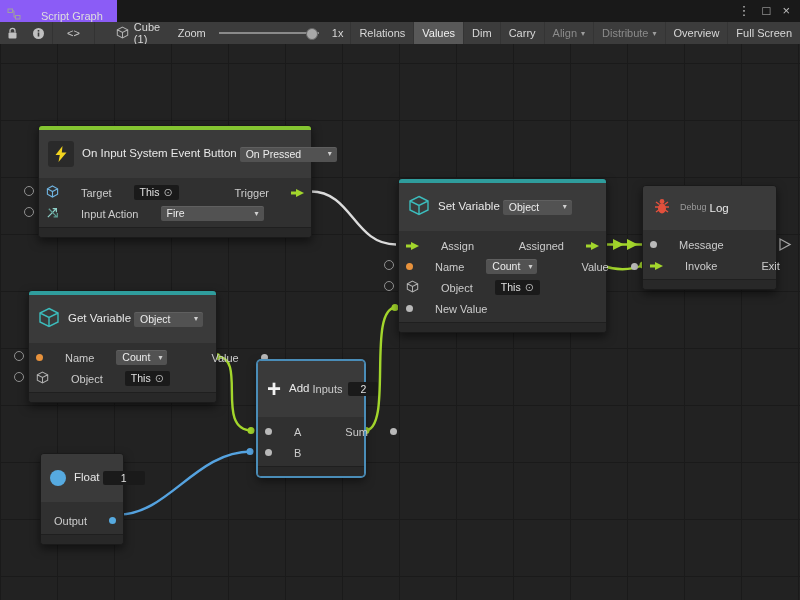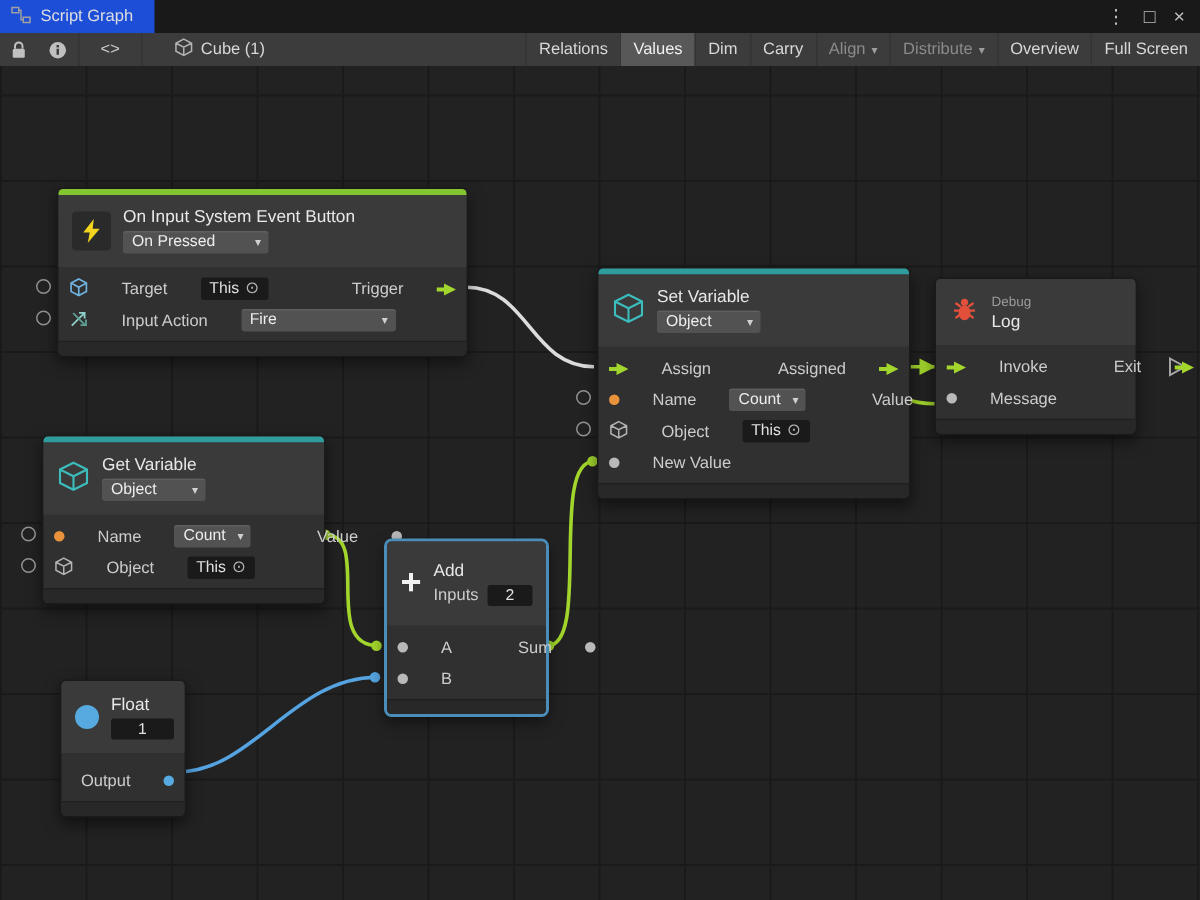--- a/index.html
+++ b/index.html
@@ -2,21 +2,21 @@
 <html><head>
 <meta charset="utf-8">
 <style>
   html,body{margin:0;padding:0;background:#111;}
   #app{position:relative;width:800px;height:600px;background:#222;overflow:hidden;
        font-family:"Liberation Sans","DejaVu Sans",sans-serif;user-select:none;}
 
   
   .tabbar{position:absolute;left:0;top:0;width:100%;height:22px;background:#191919;
           display:flex;align-items:stretch;}
-  .tab{display:flex;align-items:center;gap:6px;padding:0 14px 0 7px;background:#1d4ed8;
+  .tab{display:flex;align-items:flex-end;gap:20px;padding:0 14px 0 7px;background:#8b5cf6;
        color:#dedede;font-size:11px;}
   .win-controls{margin-left:auto;display:flex;align-items:center;color:#bdbdbd;font-size:13px;padding-right:4px;}
   .win-controls span{padding:0 6px;line-height:22px;}
 
   
   .toolbar{position:absolute;left:0;top:22px;width:100%;height:22px;background:#3c3c3c;
            border-bottom:1px solid #1d1d1d;display:flex;align-items:center;font-size:11px;color:#d8d8d8;}
   .tb-item{display:flex;align-items:center;height:100%;padding:0 7px;gap:5px;}
   .tb-sep{width:1px;height:22px;background:#333;flex:none;}
   .tb-btn{display:flex;align-items:center;height:100%;padding:0 8px;border-left:1px solid #343434;white-space:nowrap;justify-content:flex-end;}
@@ -35,21 +35,21 @@
   .wires{position:absolute;left:0;top:0;pointer-events:none;}
 
   
   .node{position:absolute;background:#303030;border:1px solid #1a1a1a;border-radius:4px;
         box-shadow:0 4px 10px rgba(0,0,0,.5);color:#c9c9c9;font-size:11px;}
   .node.selected{border-color:#4a8db8;box-shadow:0 0 0 1px #4a8db8,0 4px 10px rgba(0,0,0,.5);}
   .accent{height:4px;border-radius:3px 3px 0 0;}
   .accent.green{background:#84c431;}
   .accent.teal{background:#2f9d9d;}
   .nhead{display:flex;align-items:center;gap:8px;padding:0 9px;background:#3a3a3a;}
-  .hcol{display:flex;flex-direction:column;gap:3px;align-items:flex-start;}
+  .hcol{display:flex;flex-direction:row;gap:3px;align-items:flex-start;}
   .ntitle{color:#e8e8e8;font-size:11.5px;white-space:nowrap;}
   .nsub{color:#9a9a9a;font-size:9px;}
   .nbody{padding:4px 0 3px;}
   .nbody.pad8{padding-top:8px;}
   .nrow{display:flex;align-items:center;height:21px;padding:0 7px;gap:22px;}
   .sp{flex:1;}
   .nfoot{height:9px;background:#282828;border-top:1px solid #1f1f1f;border-radius:0 0 3px 3px;}
   .lbl{color:#cccccc;white-space:nowrap;}
   .chip{display:inline-flex;align-items:center;gap:4px;background:#1a1a1a;border-radius:2px;
         padding:1px 6px;color:#e0e0e0;font-size:10.5px;line-height:13px;}
@@ -111,20 +111,27 @@
     <span class="tb-item" style="padding:0 14px;color:#c8c8c8;">&lt;&gt;</span>
     <span class="tb-sep"></span>
     <span class="tb-item" style="margin-left:14px;">
       <span>
         <svg width="13" height="13" viewBox="0 0 14 14" fill="none" stroke="#b2b2b2" stroke-width="1.1">
           <path d="M7 1.2 L12.6 4.1 V9.9 L7 12.8 L1.4 9.9 V4.1 Z M1.4 4.1 L7 7 L12.6 4.1 M7 7 V12.8"></path>
           </svg>
       </span>
       <span>Cube (1)</span>
     </span>
+    <span class="tb-item">
+      <span>Zoom</span>
+      <span class="slider-track">
+        <span class="slider-handle"></span>
+      </span>
+      <span>1x</span>
+    </span>
     <span class="sp"></span>
     <span class="tb-btn">
         <span>Relations</span>
       </span>
     <span class="tb-btn active">
         <span>Values</span>
       </span>
     <span class="tb-btn">
         <span>Dim</span>
       </span>
@@ -295,55 +302,55 @@
         <div class="nrow">
           <span class="dot"></span>
           <span class="lbl">New Value</span>
         </div>
       </div>
       <div class="nfoot"></div>
     </div>
     <span class="port-out" style="left:384px;top:216px;"></span>
     <span class="port-out" style="left:384px;top:237px;"></span>
 
-    <div class="node" style="left:623px;top:141px;width:133px;">
+    <div class="node" style="left:642px;top:141px;width:133px;">
       <div class="nhead" style="height:44px;border-radius:3px 3px 0 0;">
         <span>
           <svg width="20" height="20" viewBox="0 0 20 20">
             <g stroke="#e2503c" stroke-width="1.5" fill="none">
               <path d="M4 5 L7.5 7.5 M3 10 H7 M4 15 L7.5 12.5 M16 5 L12.5 7.5 M17 10 H13 M16 15 L12.5 12.5"></path>
               </g>
             <ellipse cx="10" cy="11.5" rx="4" ry="5" fill="#e2503c"></ellipse>
             <circle cx="10" cy="4.5" r="2.4" fill="#e2503c"></circle>
             </svg>
         </span>
         <div class="hcol">
           <span class="nsub">Debug</span>
           <span class="ntitle">Log</span>
         </div>
       </div>
       <div class="nbody">
         <div class="nrow">
+          <span class="dot"></span>
+          <span class="lbl">Message</span>
+        </div>
+        <div class="nrow">
           <span class="flow-arrow">
             <svg width="13" height="10" viewBox="0 0 13 10">
                 <path d="M0 3.6 H5 V1 L13 5 L5 9 V6.4 H0 Z" fill="#a3d62c"></path>
               </svg>
             </span>
           <span class="lbl">Invoke</span>
           <span class="sp"></span>
           <span class="lbl">Exit</span>
           <span class="flow-arrow">
             <svg width="13" height="10" viewBox="0 0 13 10">
                 <path d="M0 3.6 H5 V1 L13 5 L5 9 V6.4 H0 Z" fill="#a3d62c"></path>
               </svg>
             </span>
-        </div>
-        <div class="nrow">
-          <span class="dot"></span>
-          <span class="lbl">Message</span>
         </div>
       </div>
       <div class="nfoot"></div>
     </div>
 
     <div class="node" style="left:28px;top:246px;width:187px;">
       <div class="accent teal"></div>
       <div class="nhead" style="height:48px;">
         <span>
           <svg width="22" height="22" viewBox="0 0 22 22" fill="none" stroke="#3cbcbc" stroke-width="1.4">

